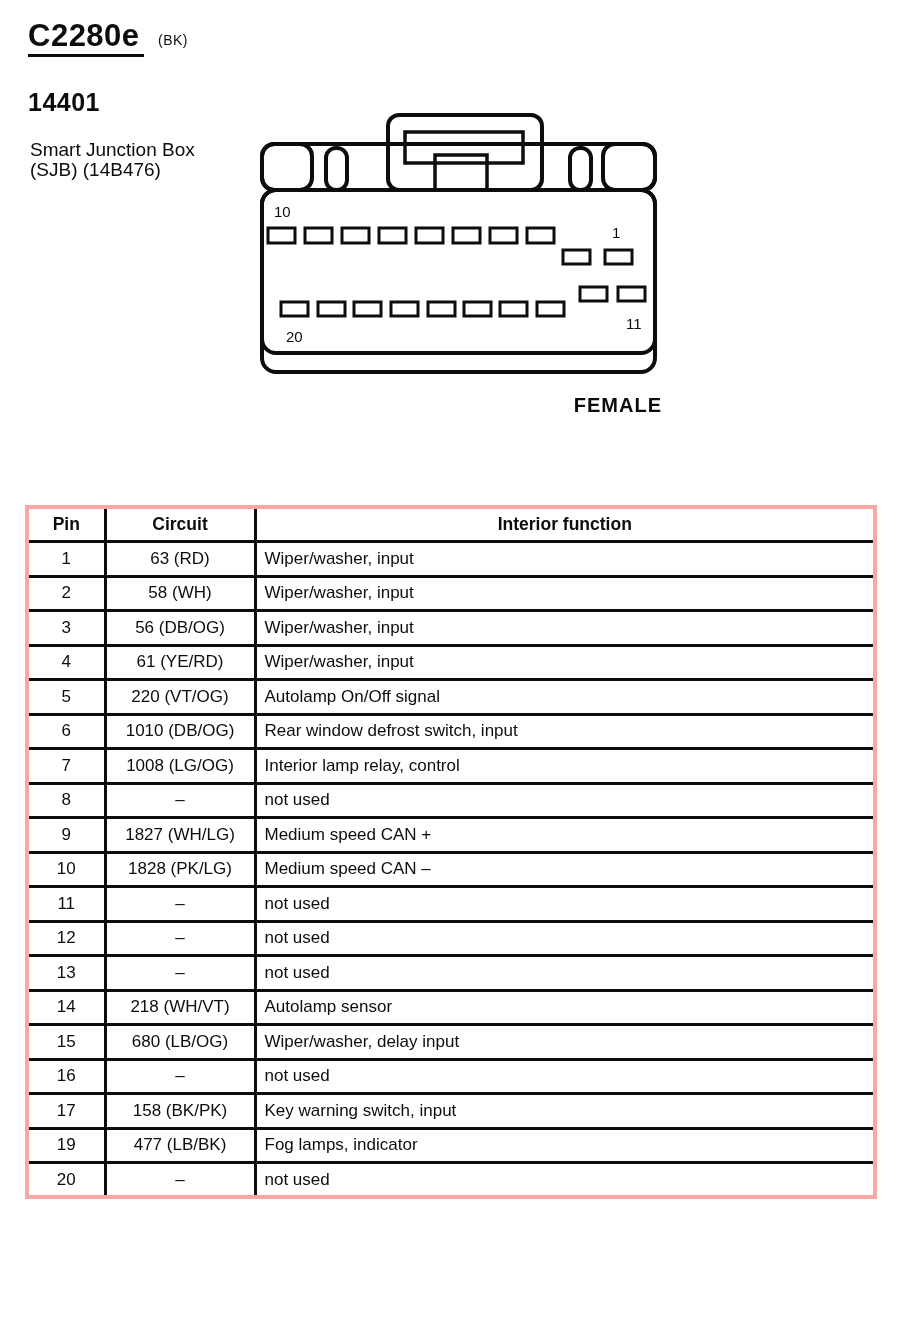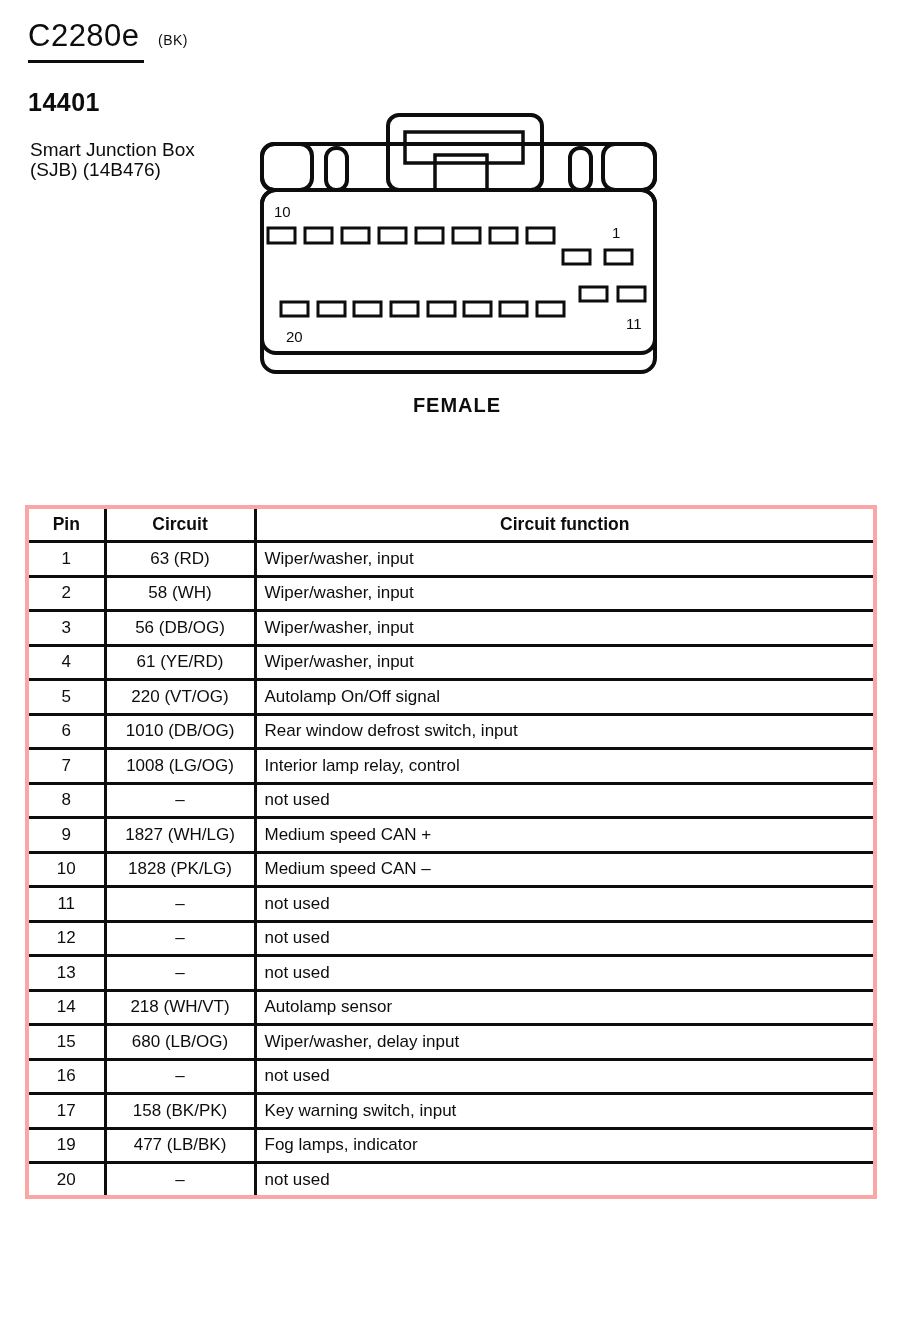--- a/index.html
+++ b/index.html
@@ -7,43 +7,43 @@
   body {
     font-family: "Liberation Sans", sans-serif;
     color: #0d0d0d;
     position: relative;
     overflow: hidden;
   }
 
   
   .connector-id {
     position: absolute; left: 28px; top: 18px;
-    font-size: 31px; font-weight: normal; letter-spacing: 0.5px;
-    border-bottom: 3px solid #0d0d0d; padding-bottom: 6px; padding-right: 4px;
+    font-size: 31px; font-weight: bold; letter-spacing: 0.5px;
+    border-bottom: 3px solid #0d0d0d; padding-right: 4px;
     display: inline-block;
   }
   .connector-color {
     position: absolute; left: 158px; top: 32px;
     font-size: 14px; font-weight: normal; letter-spacing: 0.5px;
   }
   .part-number {
     position: absolute; left: 28px; top: 88px;
     font-size: 25px; font-weight: bold; letter-spacing: 0.5px;
   }
   .component-name {
     position: absolute; left: 30px; top: 140px;
     font-size: 19px; line-height: 20px; font-weight: normal;
   }
 
   
   .connector-figure { position: absolute; left: 250px; top: 110px; width: 412px; height: 270px; }
   .connector-figure svg { display: block; }
   .gender-caption {
     position: absolute; left: 252px; top: 394px; width: 410px;
-    text-align: center; font-size: 20px; font-weight: bold; letter-spacing: 1px;
+    text-align: right; font-size: 20px; font-weight: bold; letter-spacing: 1px;
   }
 
   
   .pinout-table-wrap { position: absolute; left: 25px; top: 505px; width: 852px; }
   table.pinout {
     width: 100%; border-collapse: collapse; table-layout: fixed;
     border: 4px solid #fca5a5;
   }
   table.pinout col.c-pin { width: 78px; }
   table.pinout col.c-circuit { width: 150px; }
@@ -128,21 +128,21 @@
   <table class="pinout">
     <colgroup>
       <col class="c-pin">
         <col class="c-circuit">
         <col class="c-function">
     </colgroup>
     <thead>
       <tr>
         <th>Pin</th>
         <th>Circuit</th>
-        <th>Circuit function</th>
+        <th>Interior function</th>
       </tr>
     </thead>
     <tbody>
         <tr>
           <td class="pin">1</td>
           <td class="circuit">63 (RD)</td>
           <td class="function">Wiper/washer, input</td>
         </tr>
         <tr>
           <td class="pin">2</td>

